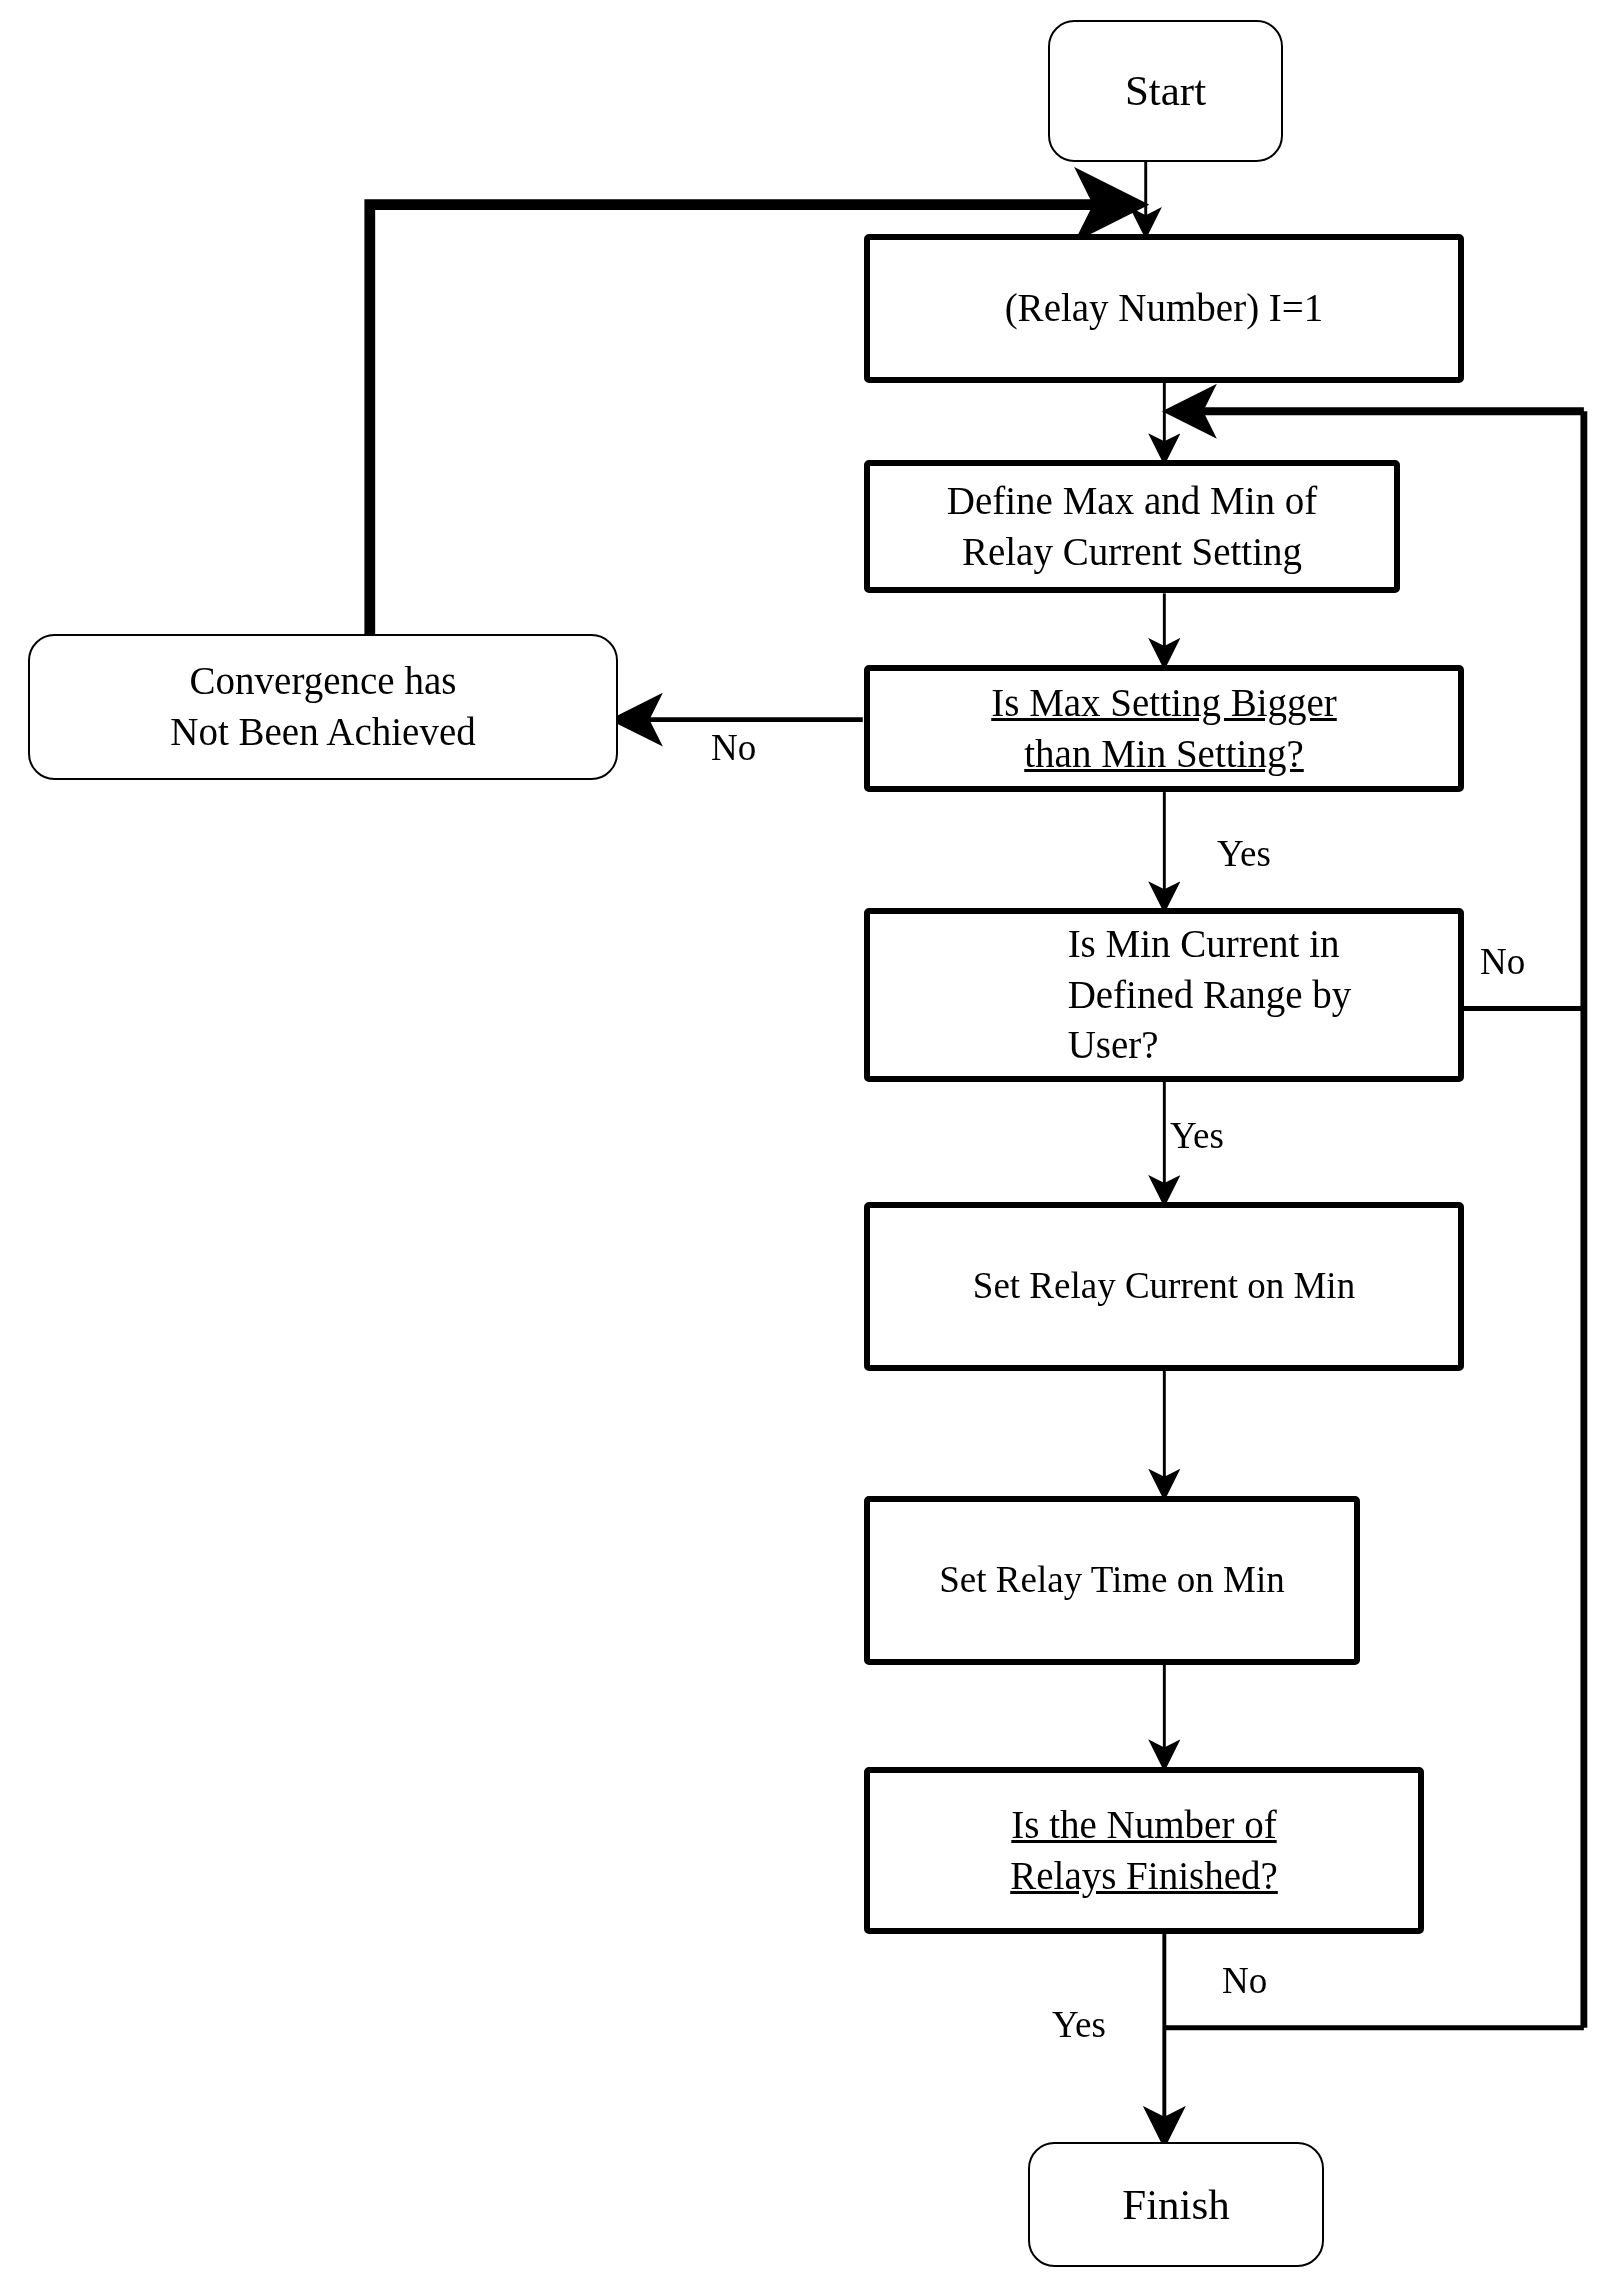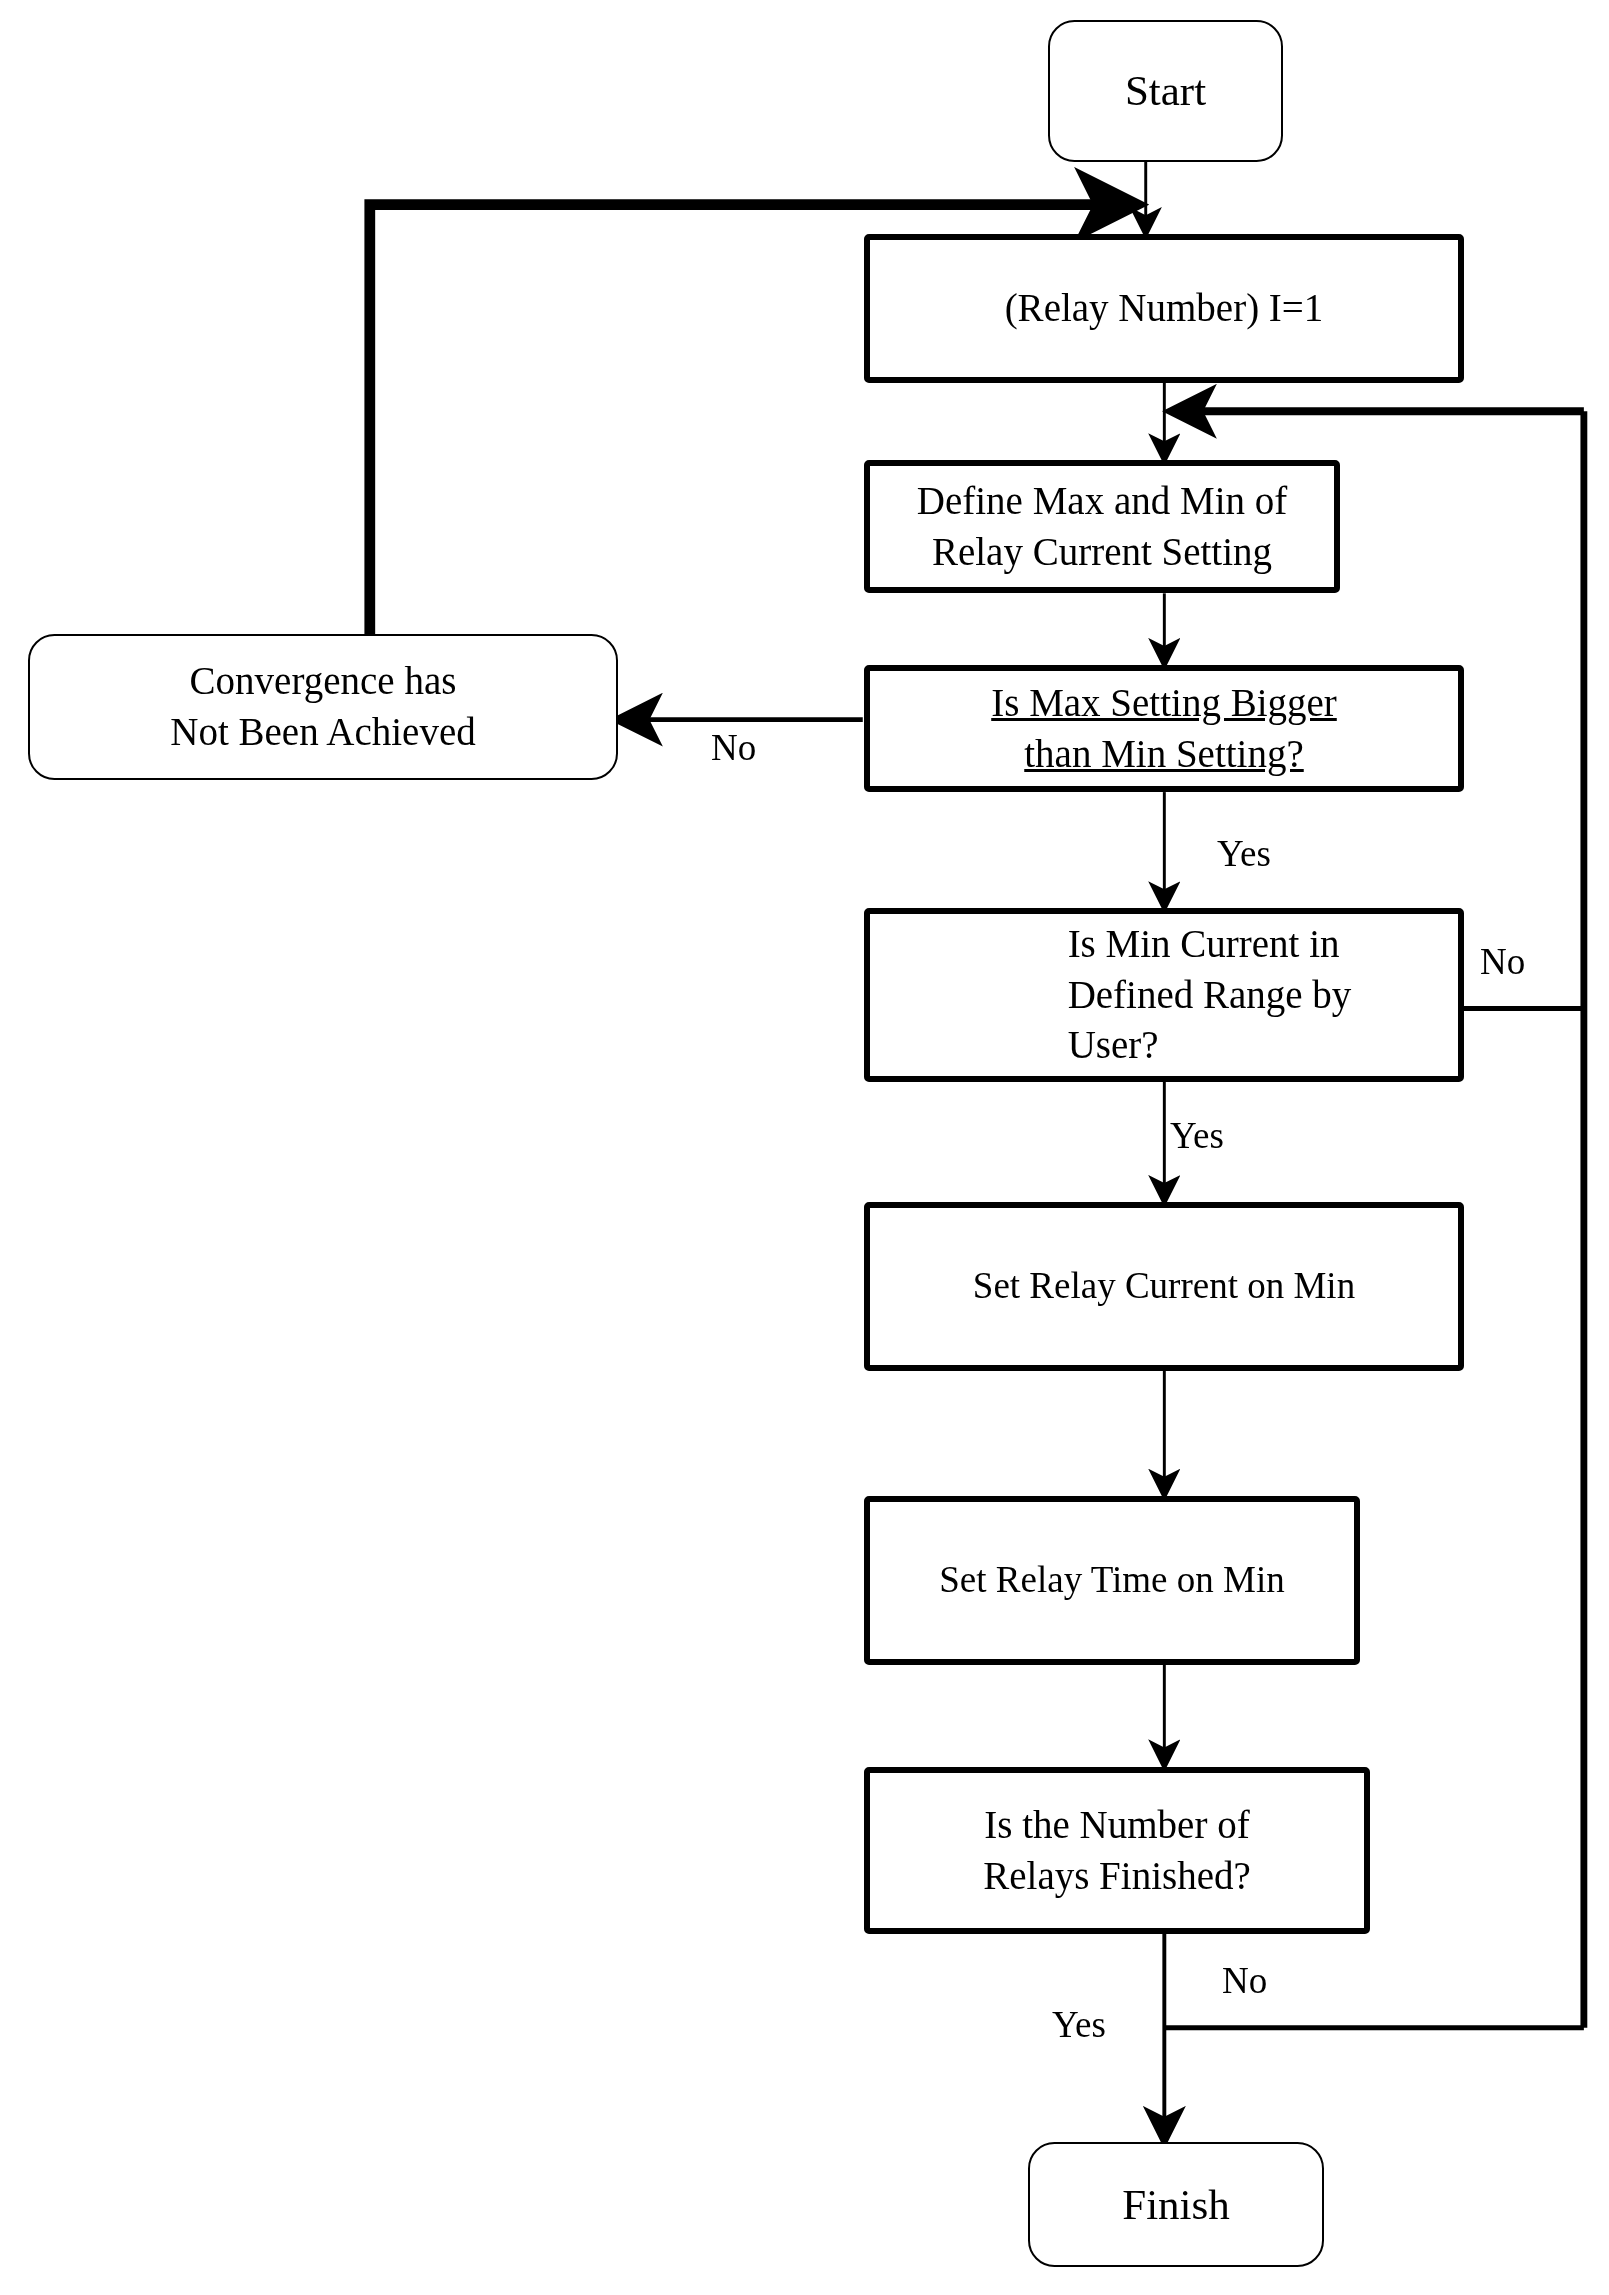--- a/index.html
+++ b/index.html
@@ -119,21 +119,21 @@
   </svg>
 
   <div class="node term f-xl" style="left:1048px; top:19.6px; width:235px; height:142px;">
     <span class="txt">Start</span>
   </div>
 
   <div class="node proc f-lg" style="left:864px; top:234px; width:600px; height:149px;">
     <span class="txt">(Relay Number) I=1</span>
   </div>
 
-  <div class="node proc f-lg" style="left:864px; top:460px; width:476px; height:133px;">
+  <div class="node proc f-lg" style="left:864px; top:460px; width:536px; height:133px;">
     <span class="txt">Define Max and Min of
 Relay Current Setting</span>
   </div>
 
   <div class="node proc f-lg" style="left:864px; top:665px; width:600px; height:127px;text-decoration:underline;">
     <span class="txt">Is Max Setting Bigger
 than Min Setting?</span>
   </div>
 
   <div class="node term f-lg" style="left:28px; top:634px; width:590px; height:146px;">
@@ -148,21 +148,21 @@
   </div>
 
   <div class="node proc f-md" style="left:864px; top:1202px; width:600px; height:169px;">
     <span class="txt">Set Relay Current on Min</span>
   </div>
 
   <div class="node proc f-md" style="left:864px; top:1496px; width:496px; height:169px;">
     <span class="txt">Set Relay Time on Min</span>
   </div>
 
-  <div class="node proc f-lg" style="left:864px; top:1767px; width:506px; height:167px;">
+  <div class="node proc f-lg" style="left:864px; top:1767px; width:560px; height:167px;text-decoration:underline;">
     <span class="txt">Is the Number of
 Relays Finished?</span>
   </div>
 
   <div class="node term f-xl" style="left:1028px; top:2142px; width:296px; height:125px;">
     <span class="txt">Finish</span>
   </div>
 
   <div class="edge-label" style="left:711px; top:726px;">
     <span>No</span>

